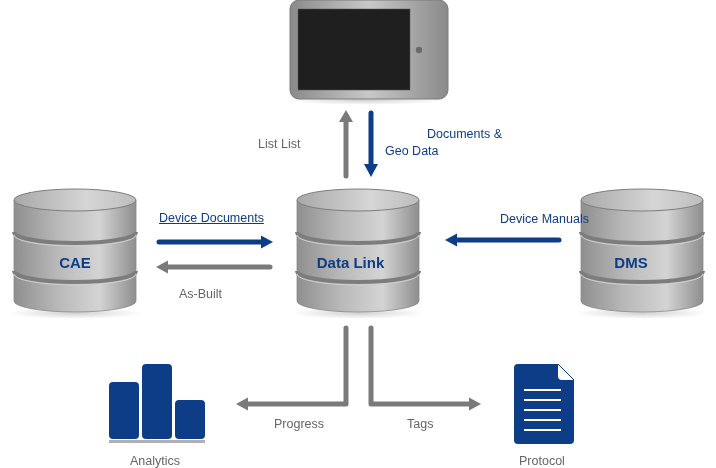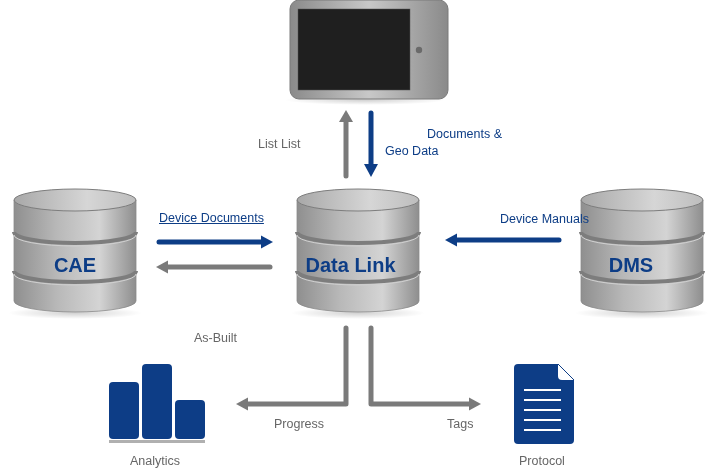--- a/index.html
+++ b/index.html
@@ -2,21 +2,21 @@
 <html><head>
 <meta charset="utf-8">
 <style>
   html, body { margin: 0; padding: 0; background: #ffffff; }
   body { width: 716px; height: 468px; position: relative; overflow: hidden;
          font-family: "Liberation Sans", "DejaVu Sans", sans-serif; }
   #diagram { position: absolute; left: 0; top: 0; }
   .lbl { position: absolute; font-size: 12.5px; white-space: nowrap; line-height: 16px; }
   .lbl.blue { color: #0d3d86; }
   .lbl.gray { color: #666666; }
-  .dbl { position: absolute; font-size: 20px; font-weight: bold; color: #0d3d86;
+  .dbl { position: absolute; font-size: 15px; font-weight: bold; color: #0d3d86;
          text-align: center; white-space: nowrap; }
 </style>
 </head>
 <body>
 
 <svg id="diagram" width="716" height="468" viewBox="0 0 716 468">
   <defs>
     <linearGradient id="dbGrad" x1="0" y1="0" x2="1" y2="0">
       <stop offset="0" stop-color="#8f8f8f"></stop>
       <stop offset="0.35" stop-color="#b8b8b8"></stop>
@@ -123,24 +123,24 @@
     <rect x="524" y="419" width="37" height="2" fill="#ffffff"></rect>
     <rect x="524" y="429" width="37" height="2" fill="#ffffff"></rect>
   </g>
 </svg>
 
 <div class="lbl gray" style="left:258px; top:136px;">List List</div>
 <div class="lbl blue" style="left:385px; top:126px;margin-left:42px;">Documents &amp;</div>
 <div class="lbl blue" style="left:385px; top:143px;">Geo Data</div>
 
 <div class="lbl blue" style="left:159px; top:210px;text-decoration:underline;">Device Documents</div>
-<div class="lbl gray" style="left:194px; top:286px;margin-top:44px;">As-Built</div>
+<div class="lbl gray" style="left:179px; top:286px;">As-Built</div>
 <div class="lbl blue" style="left:457px; top:211px;margin-left:43px;">Device Manuals</div>
 
 <div class="dbl" style="left:14px; top:254px; width:122px;">CAE</div>
 <div class="dbl" style="left:297px; top:254px; width:107px;">Data Link</div>
 <div class="dbl" style="left:581px; top:254px; width:100px;">DMS</div>
 
 <div class="lbl gray" style="left:274px; top:416px;">Progress</div>
-<div class="lbl gray" style="left:407px; top:416px;margin-left:40px;">Tags</div>
+<div class="lbl gray" style="left:407px; top:416px;">Tags</div>
 
 <div class="lbl gray" style="left:130px; top:453px;">Analytics</div>
 <div class="lbl gray" style="left:519px; top:453px;">Protocol</div>
 
 </body></html>

